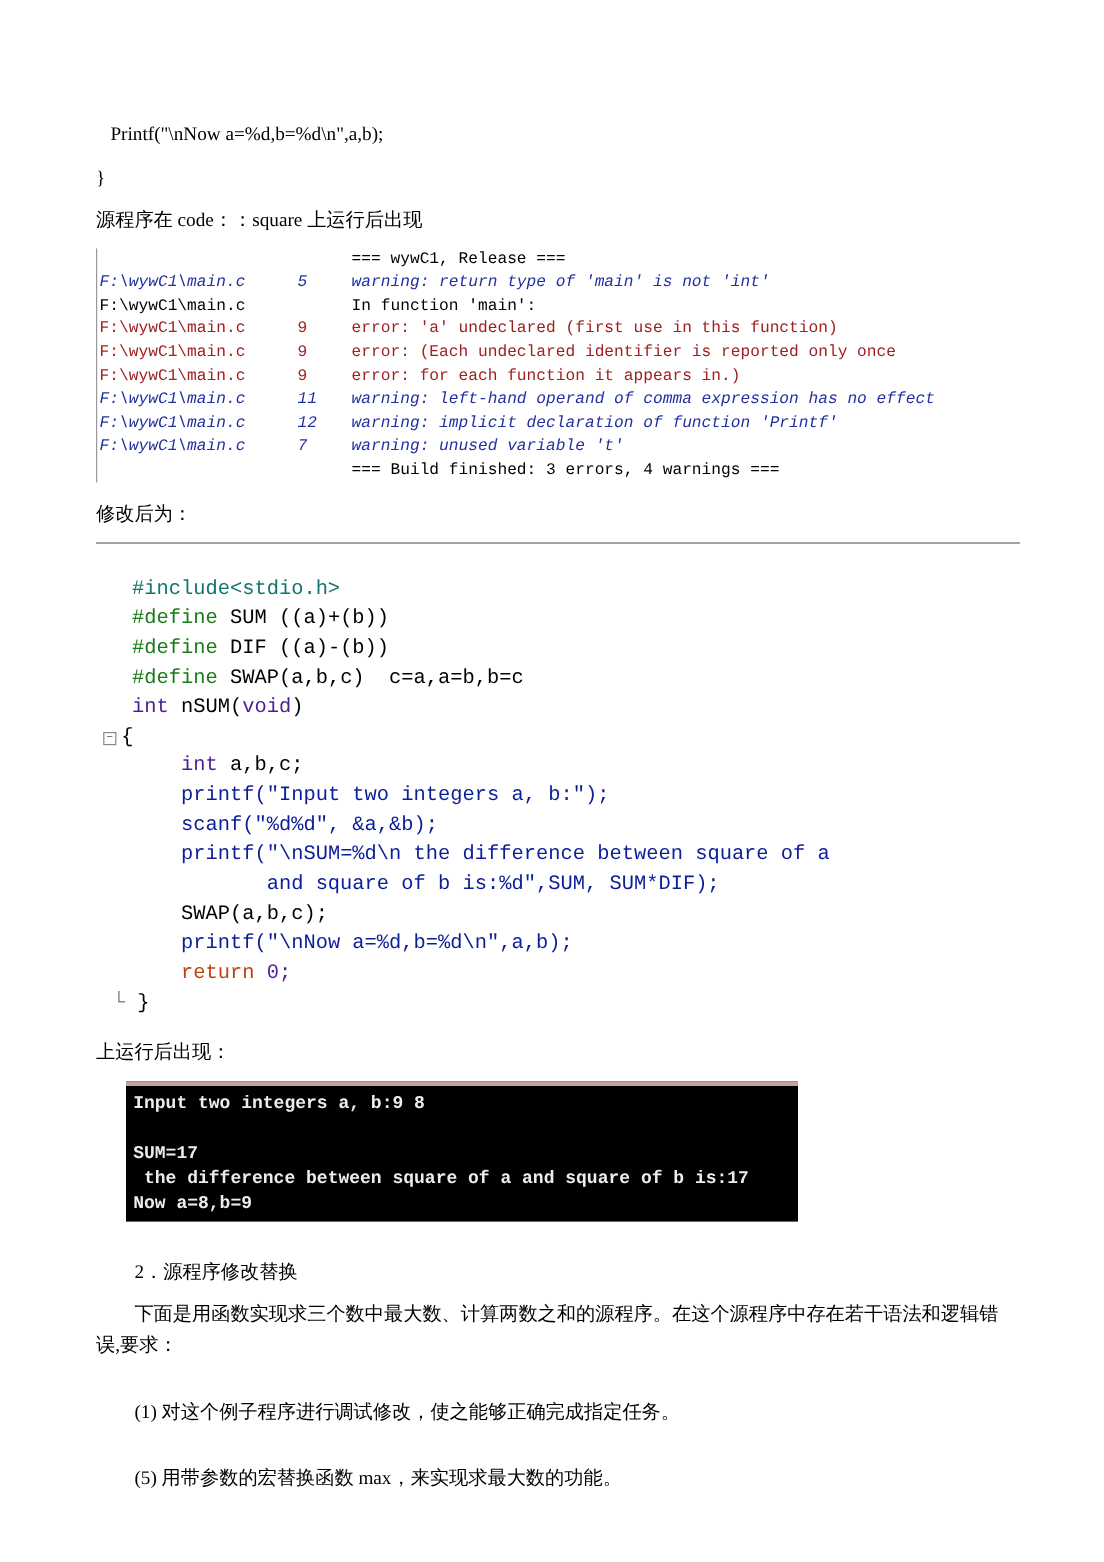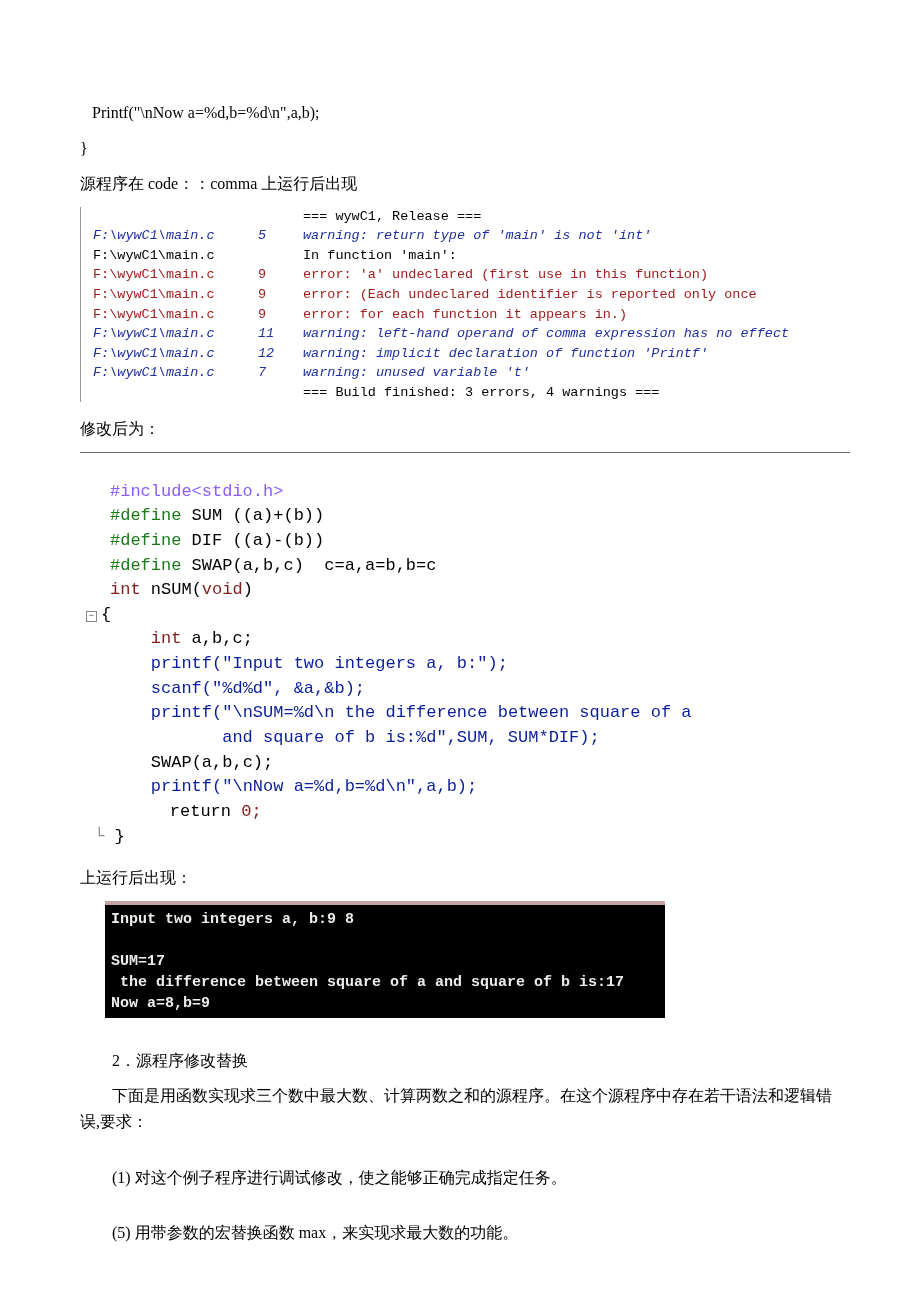--- a/index.html
+++ b/index.html
@@ -26,21 +26,21 @@
   .brace {
     margin-bottom: 10px;
     font-size: 16px;
     text-indent: 0;
   }
 
   
   .compiler-block {
     border-left: 1px solid #999;
     margin: 4px 0 14px 0;
-    padding-left: 12px;
+    padding-left: 2px;
     font-family: "Courier New", monospace;
     font-size: 13.5px;
     line-height: 1.45;
     white-space: pre;
   }
   .compiler-row { display: flex; }
   .cfile { width: 165px; display:inline-block; }
   .cline { width: 45px; display:inline-block; }
   .cmsg  { flex:1; }
   .cblue { color: #2030a0; font-style: italic; }
@@ -51,25 +51,25 @@
   .code-block {
     border-top:1px solid #666;
     margin: 4px 0 14px 0;
     font-family: "Consolas","Courier New",monospace;
     font-size: 17px;
     line-height: 1.45;
     white-space: pre;
     padding: 2px 0 2px 10px;
     position: relative;
   }
-  .c-olive  { color:#8b5cf6;margin-top:16px; }
+  .c-olive  { color:#0f766e;margin-top:16px; }
   .c-green  { color:#1a7a1a;text-align:center; }
-  .c-purple { color:#7f1d1d; }
+  .c-purple { color:#4c1d95; }
   .c-navy   { color:#0b1e9a; }
-  .c-teal   { color:#000000;margin-left:19px; }
+  .c-teal   { color:#c2410c; }
   .c-gray   { color:#777; }
   .c-black  { color:#000;text-align:right; }
   .fold-minus {
     display:inline-block; width:11px; height:11px; border:1px solid #888; font-size:9px; line-height:9px; text-align:center; color:#555; background:#fff; margin-right:4px;
     position:relative; top:-1px;
   }
   .watermark {
     position:absolute;
     top:100px; left:80px;
     font-size:44px;
@@ -94,21 +94,21 @@
     border-top:4px solid #c5a3a3;
     font-weight:bold;
   }
 
 </style>
 </head>
 <body>
 
 <div class="para-noindent" style="padding-left:12px;"><span>Printf("\nNow a=%d,b=%d\n",a,b);</span></div>
 <div class="brace"><span>}</span></div>
-<div class="para-noindent"><span>源程序在 code：：comma 上运行后出现</span></div>
+<div class="para-noindent"><span>源程序在 code：：square 上运行后出现</span></div>
 
 <div class="compiler-block" id="compiler-block"><div class="compiler-row"><span class="cfile cblack"></span><span class="cline cblack"></span><span class="cmsg cblack">=== wywC1, Release ===</span></div><div class="compiler-row"><span class="cfile cblue">F:\wywC1\main.c</span><span class="cline cblue">5</span><span class="cmsg cblue">warning: return type of 'main' is not 'int'</span></div><div class="compiler-row"><span class="cfile cblack">F:\wywC1\main.c</span><span class="cline cblack"></span><span class="cmsg cblack">In function 'main':</span></div><div class="compiler-row"><span class="cfile cred">F:\wywC1\main.c</span><span class="cline cred">9</span><span class="cmsg cred">error: 'a' undeclared (first use in this function)</span></div><div class="compiler-row"><span class="cfile cred">F:\wywC1\main.c</span><span class="cline cred">9</span><span class="cmsg cred">error: (Each undeclared identifier is reported only once</span></div><div class="compiler-row"><span class="cfile cred">F:\wywC1\main.c</span><span class="cline cred">9</span><span class="cmsg cred">error: for each function it appears in.)</span></div><div class="compiler-row"><span class="cfile cblue">F:\wywC1\main.c</span><span class="cline cblue">11</span><span class="cmsg cblue">warning: left-hand operand of comma expression has no effect</span></div><div class="compiler-row"><span class="cfile cblue">F:\wywC1\main.c</span><span class="cline cblue">12</span><span class="cmsg cblue">warning: implicit declaration of function 'Printf'</span></div><div class="compiler-row"><span class="cfile cblue">F:\wywC1\main.c</span><span class="cline cblue">7</span><span class="cmsg cblue">warning: unused variable 't'</span></div><div class="compiler-row"><span class="cfile cblack"></span><span class="cline cblack"></span><span class="cmsg cblack">=== Build finished: 3 errors, 4 warnings ===</span></div></div>
 
 <div class="para-noindent"><span>修改后为：</span></div>
 
 <div class="code-block" style="padding-left:30px;">
 <span class="c-olive">#include&lt;stdio.h&gt;</span>
 <span class="c-green">#define</span><span class="c-black"> SUM ((a)+(b))</span>
 <span class="c-green">#define</span><span class="c-black"> DIF ((a)-(b))</span>
 <span class="c-green">#define</span><span class="c-black"> SWAP(a,b,c)  c=a,a=b,b=c</span>

